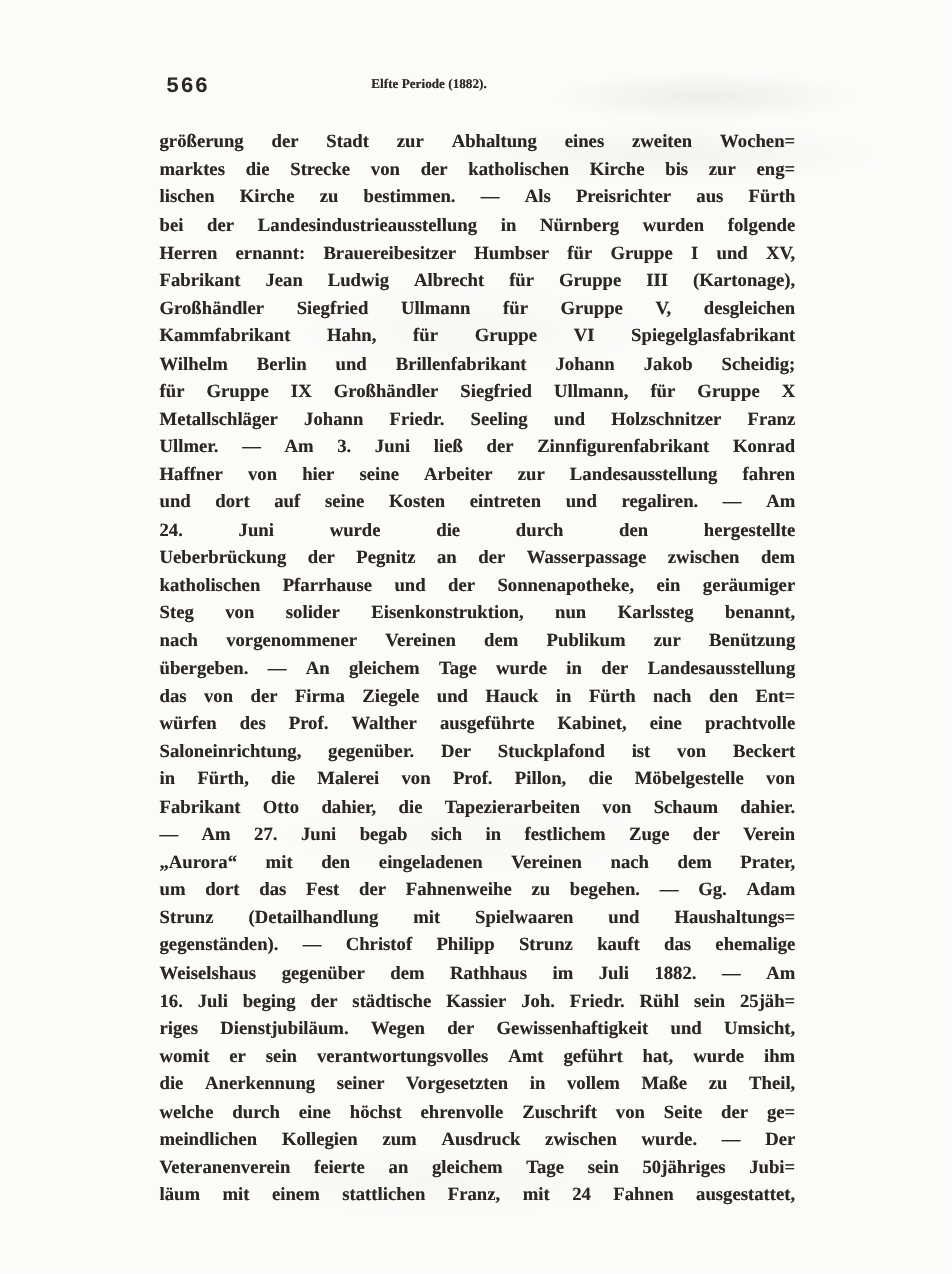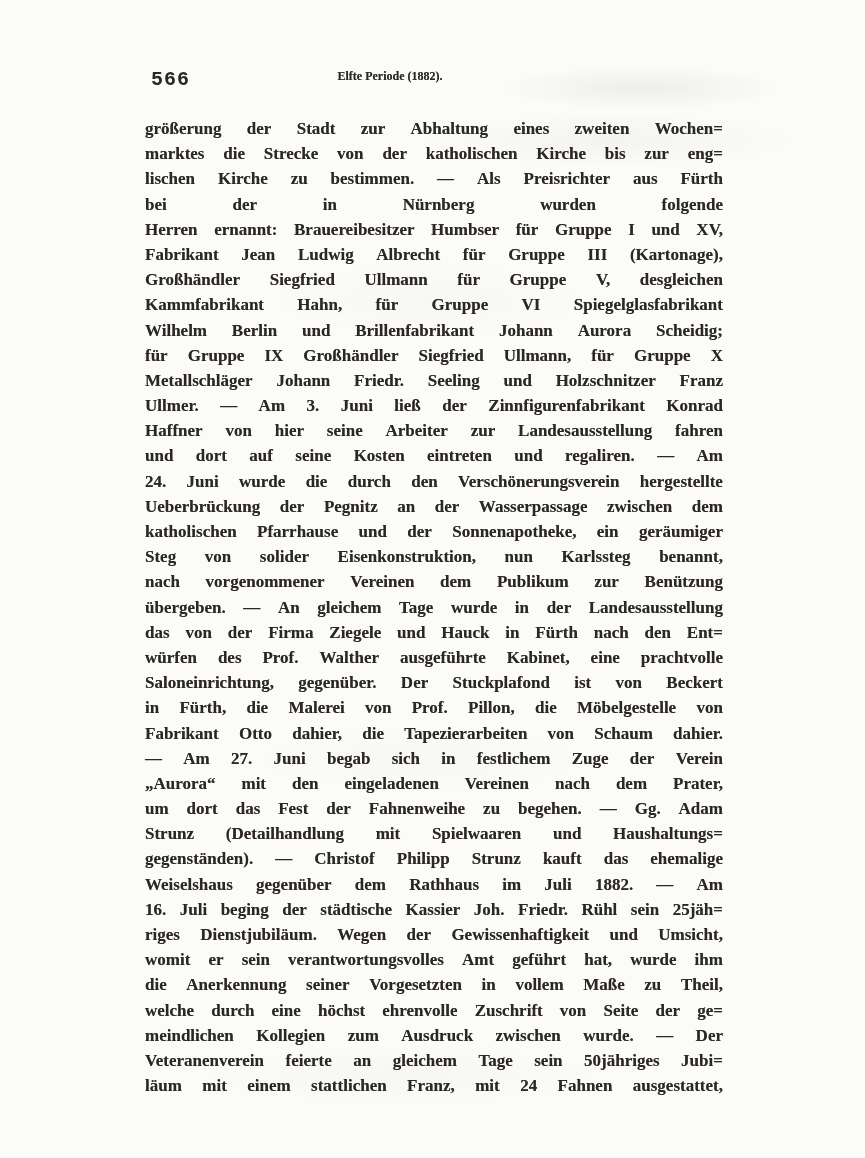--- a/index.html
+++ b/index.html
@@ -105,20 +105,21 @@
         <span>bestimmen.</span>
         <span>—</span>
         <span>Als</span>
         <span>Preisrichter</span>
         <span>aus</span>
         <span>Fürth</span>
       </div>
       <div class="line">
         <span>bei</span>
         <span>der</span>
+        <span>Landesindustrieausstellung</span>
         <span>in</span>
         <span>Nürnberg</span>
         <span>wurden</span>
         <span>folgende</span>
       </div>
       <div class="line">
         <span>Herren</span>
         <span>ernannt:</span>
         <span>Brauereibesitzer</span>
         <span>Humbser</span>
@@ -154,21 +155,21 @@
         <span>Gruppe</span>
         <span>VI</span>
         <span>Spiegelglasfabrikant</span>
       </div>
       <div class="line">
         <span>Wilhelm</span>
         <span>Berlin</span>
         <span>und</span>
         <span>Brillenfabrikant</span>
         <span>Johann</span>
-        <span>Aurora</span>
+        <span>Jakob</span>
         <span>Scheidig;</span>
       </div>
       <div class="line">
         <span>für</span>
         <span>Gruppe</span>
         <span>IX</span>
         <span>Großhändler</span>
         <span>Siegfried</span>
         <span>Ullmann,</span>
         <span>für</span>
@@ -217,21 +218,20 @@
         <span>—</span>
         <span>Am</span>
       </div>
       <div class="line">
         <span>24.</span>
         <span>Juni</span>
         <span>wurde</span>
         <span>die</span>
         <span>durch</span>
         <span>den</span>
-        <span>Verschönerungsverein</span>
         <span>hergestellte</span>
       </div>
       <div class="line">
         <span>Ueberbrückung</span>
         <span>der</span>
         <span>Pegnitz</span>
         <span>an</span>
         <span>der</span>
         <span>Wasserpassage</span>
         <span>zwischen</span>

